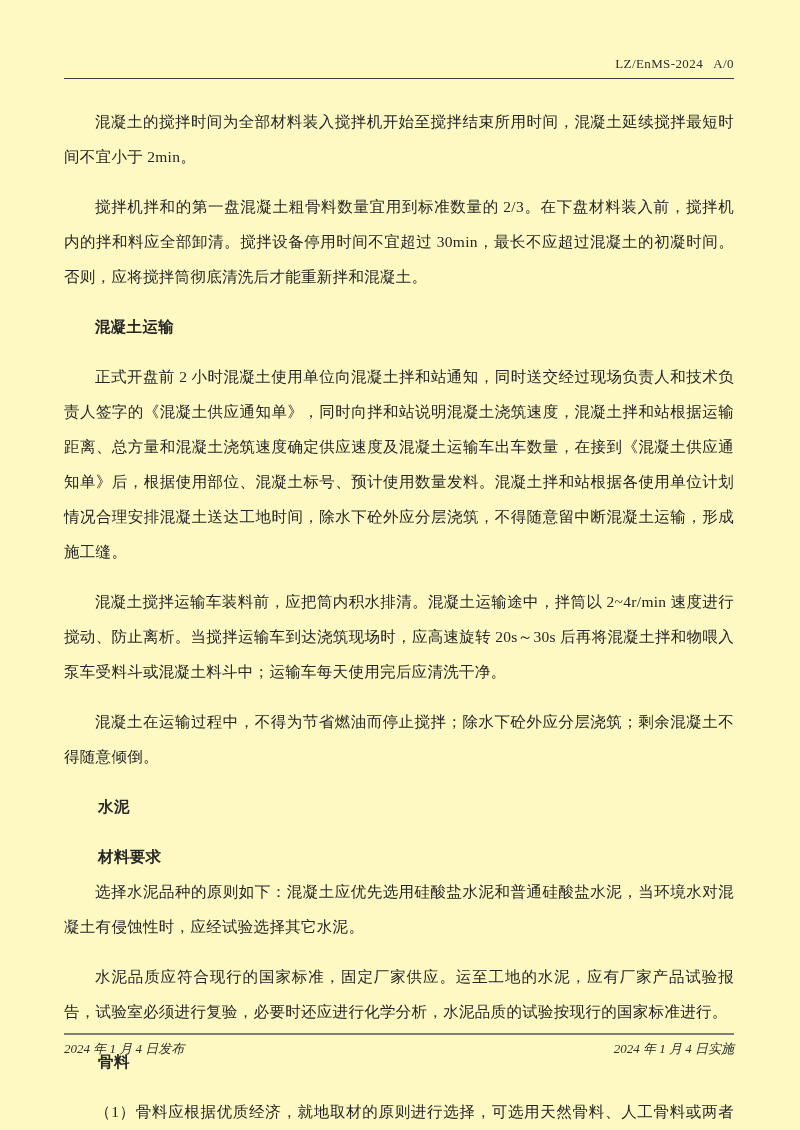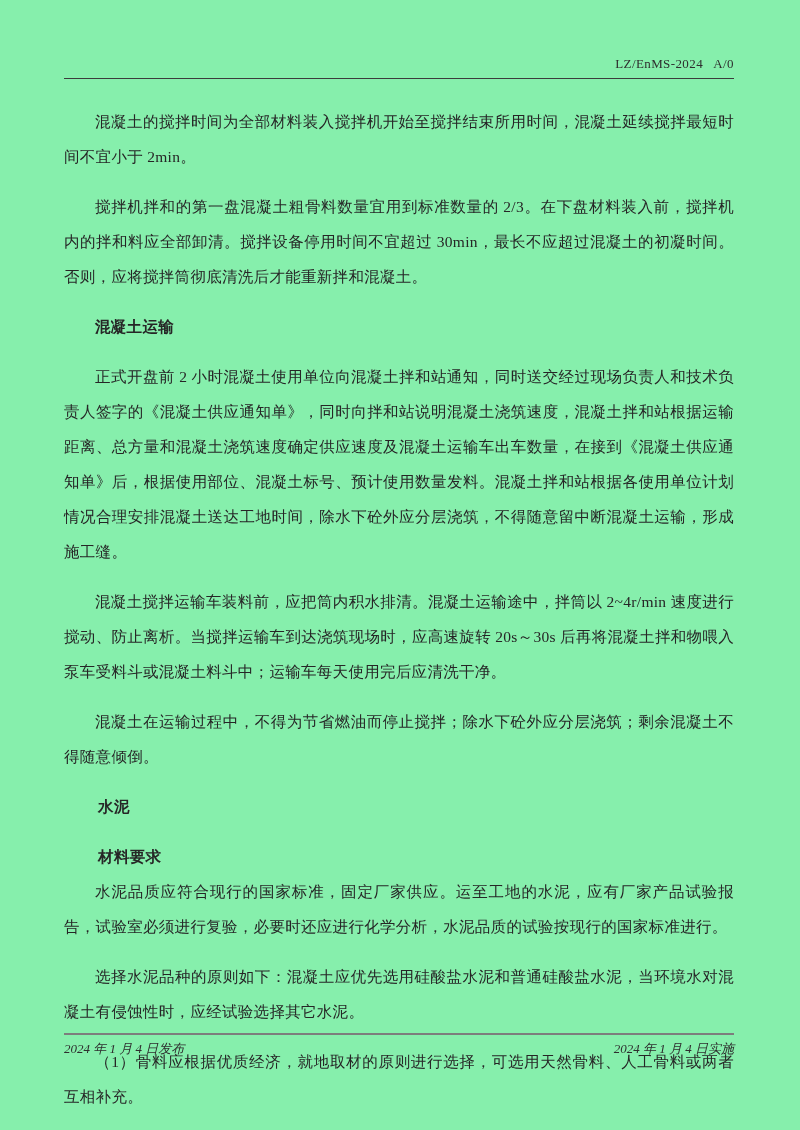--- a/index.html
+++ b/index.html
@@ -8,21 +8,21 @@
     width: 800px;
     height: 1130px;
     background: #ffffff;
     font-family: "Liberation Serif", "DejaVu Serif", serif;
     color: #212121;
   }
   .page {
     position: relative;
     width: 800px;
     height: 1130px;
-    background: #86efac;
+    background: #fef9c3;
     padding: 56px 66px 0 64px;
     overflow: hidden;
   }
   .doc-header {
     text-align: right;
     font-size: 13px;
     color: #2e2e2e;
     white-space: pre;
     letter-spacing: 0.4px;
     padding-bottom: 6px;
@@ -87,22 +87,23 @@
 
   <div class="content">
     <p class="para">混凝土的搅拌时间为全部材料装入搅拌机开始至搅拌结束所用时间，混凝土延续搅拌最短时间不宜小于 2min。</p>
     <p class="para">搅拌机拌和的第一盘混凝土粗骨料数量宜用到标准数量的 2/3。在下盘材料装入前，搅拌机内的拌和料应全部卸清。搅拌设备停用时间不宜超过 30min，最长不应超过混凝土的初凝时间。否则，应将搅拌筒彻底清洗后才能重新拌和混凝土。</p>
     <p class="sub-heading">混凝土运输</p>
     <p class="para">正式开盘前 2 小时混凝土使用单位向混凝土拌和站通知，同时送交经过现场负责人和技术负责人签字的《混凝土供应通知单》，同时向拌和站说明混凝土浇筑速度，混凝土拌和站根据运输距离、总方量和混凝土浇筑速度确定供应速度及混凝土运输车出车数量，在接到《混凝土供应通知单》后，根据使用部位、混凝土标号、预计使用数量发料。混凝土拌和站根据各使用单位计划情况合理安排混凝土送达工地时间，除水下砼外应分层浇筑，不得随意留中断混凝土运输，形成施工缝。</p>
     <p class="para">混凝土搅拌运输车装料前，应把筒内积水排清。混凝土运输途中，拌筒以 2~4r/min 速度进行搅动、防止离析。当搅拌运输车到达浇筑现场时，应高速旋转 20s～30s 后再将混凝土拌和物喂入泵车受料斗或混凝土料斗中；运输车每天使用完后应清洗干净。</p>
     <p class="para">混凝土在运输过程中，不得为节省燃油而停止搅拌；除水下砼外应分层浇筑；剩余混凝土不得随意倾倒。</p>
     <p class="bold-heading gap-after">水泥</p>
     <p class="bold-heading">材料要求</p>
+    <p class="para">选择水泥品种的原则如下：混凝土应优先选用硅酸盐水泥和普通硅酸盐水泥，当环境水对混凝土有侵蚀性时，应经试验选择其它水泥。</p>
     <p class="para">水泥品质应符合现行的国家标准，固定厂家供应。运至工地的水泥，应有厂家产品试验报告，试验室必须进行复验，必要时还应进行化学分析，水泥品质的试验按现行的国家标准进行。</p>
-    <p class="para">选择水泥品种的原则如下：混凝土应优先选用硅酸盐水泥和普通硅酸盐水泥，当环境水对混凝土有侵蚀性时，应经试验选择其它水泥。</p>
+    <p class="bold-heading gap-after">骨料</p>
     <p class="para">（1）骨料应根据优质经济，就地取材的原则进行选择，可选用天然骨料、人工骨料或两者互相补充。</p>
   </div>
 
   <div class="doc-footer">
     <hr class="footer-rule">
     <div class="footer-row">
       <span>2024 年 1 月 4 日发布</span>
       <span>2024 年 1 月 4 日实施</span>
     </div>
   </div>

